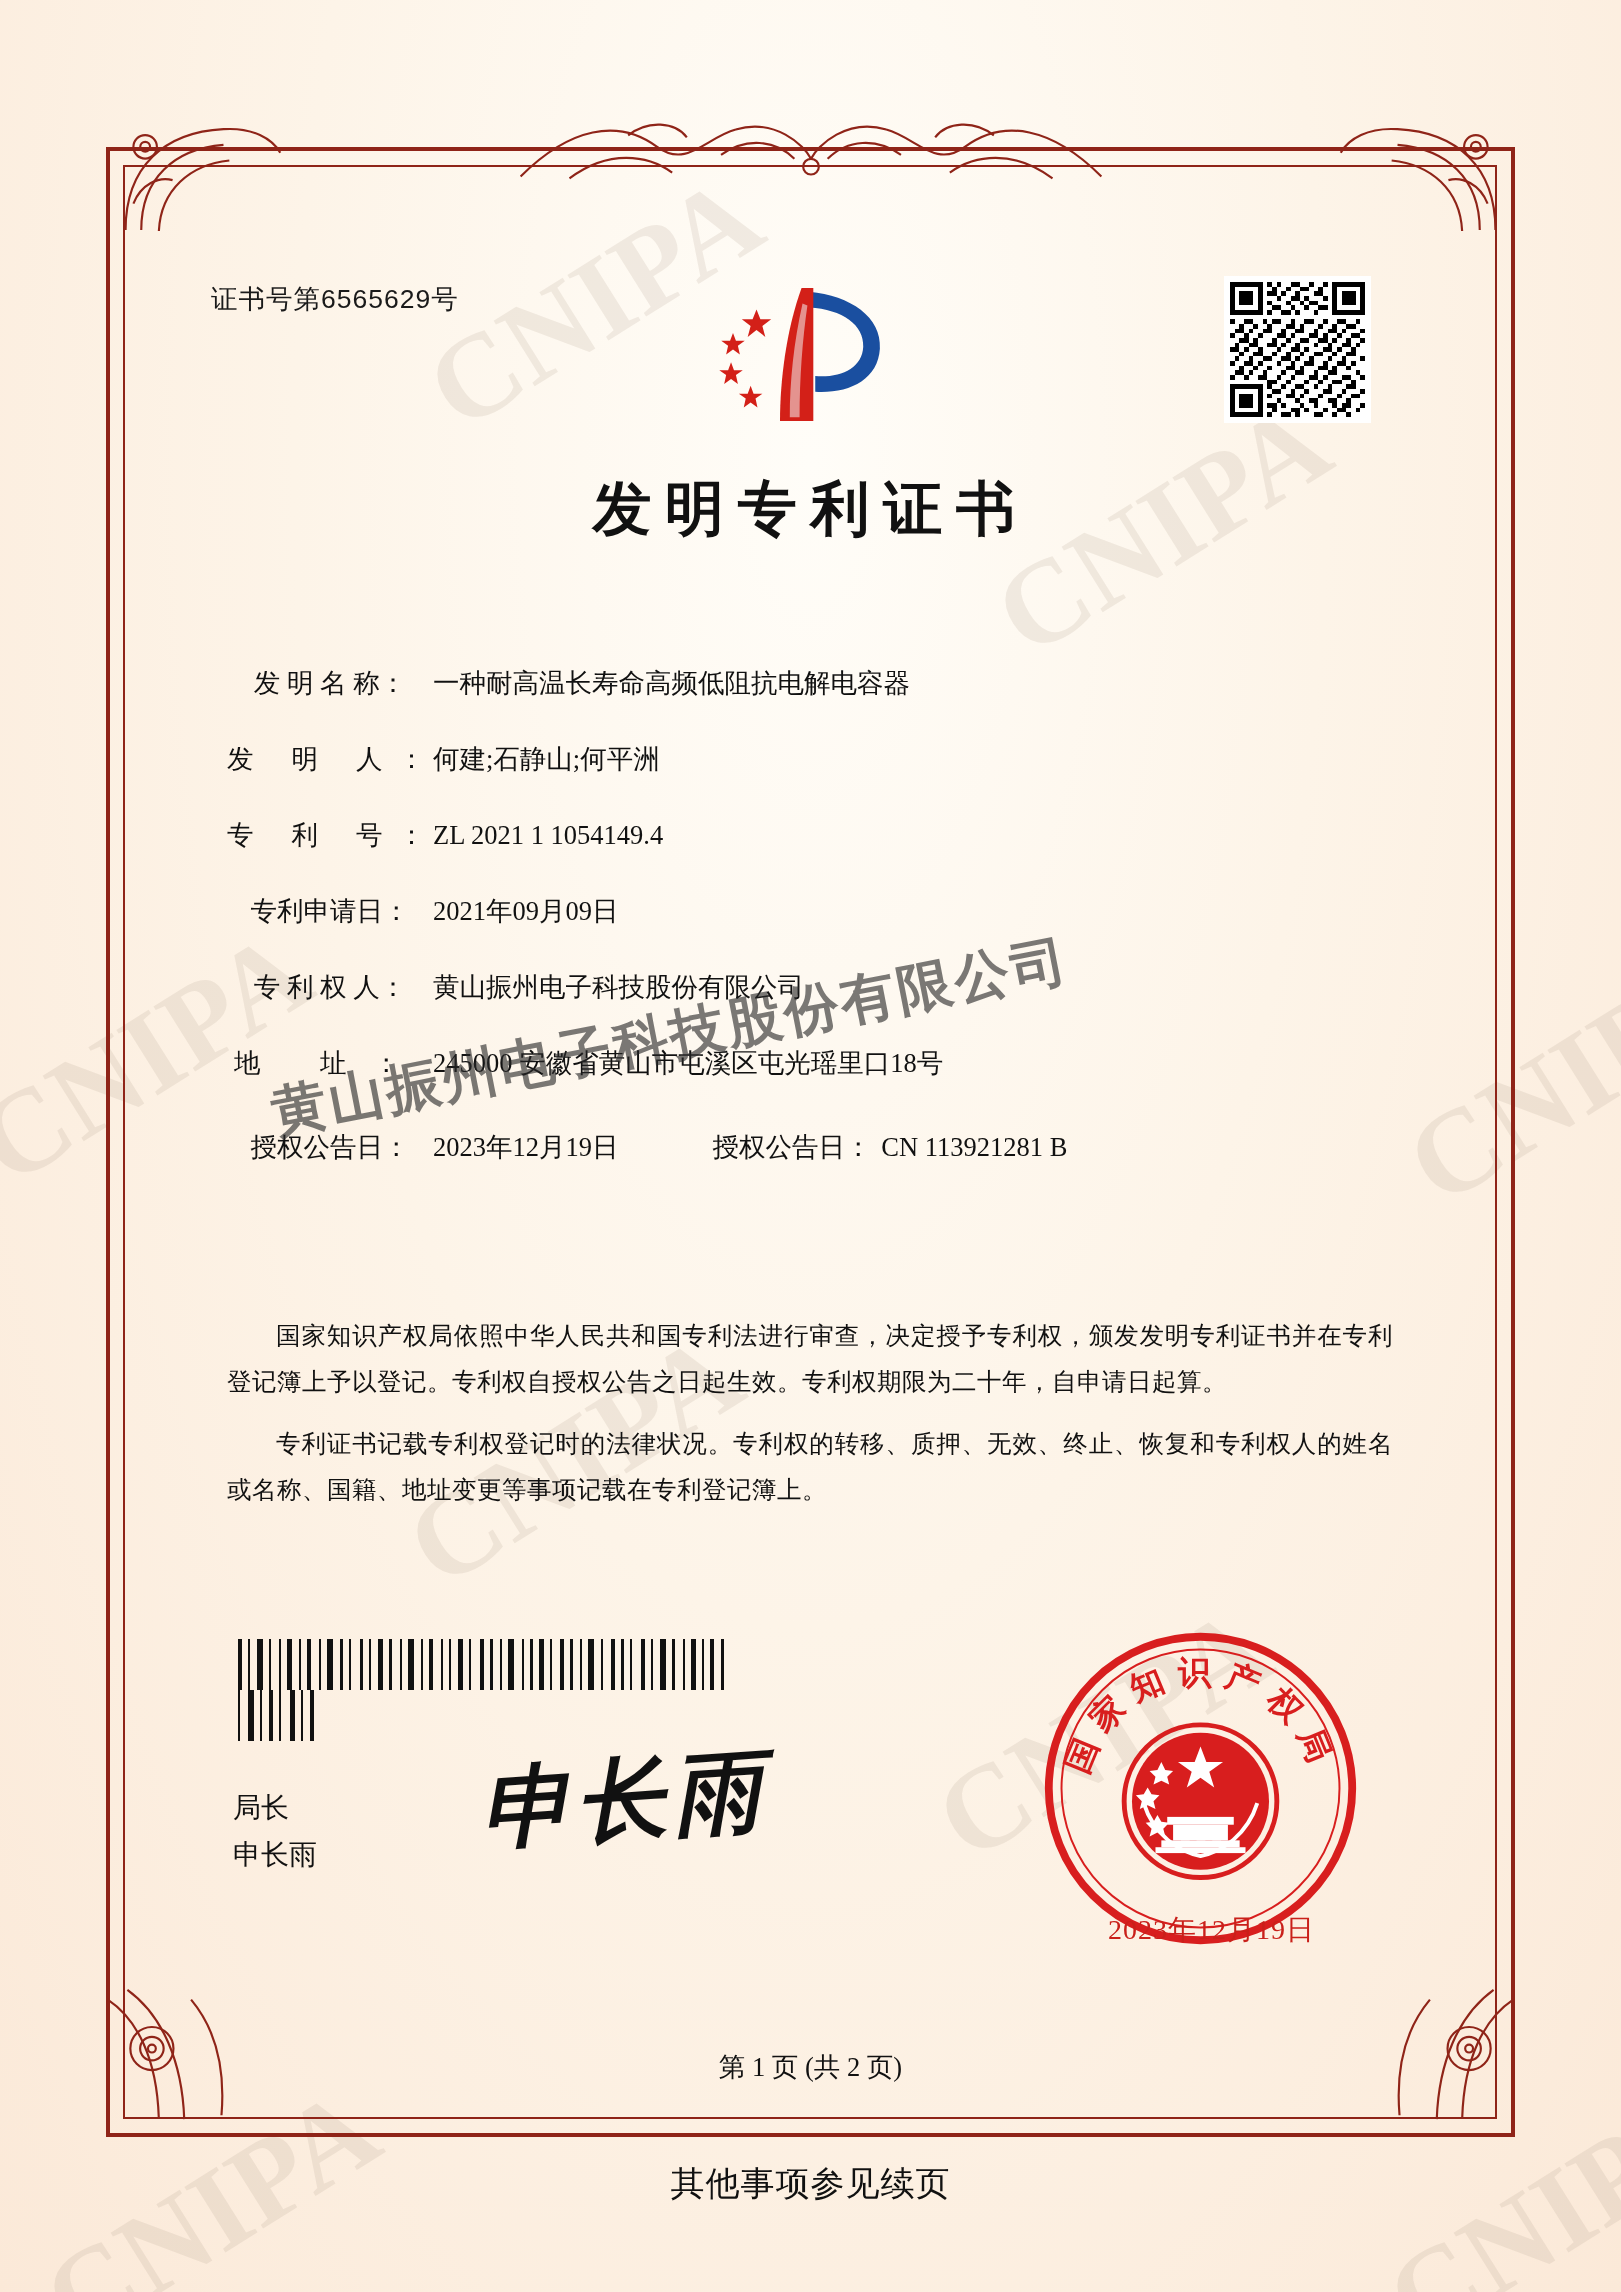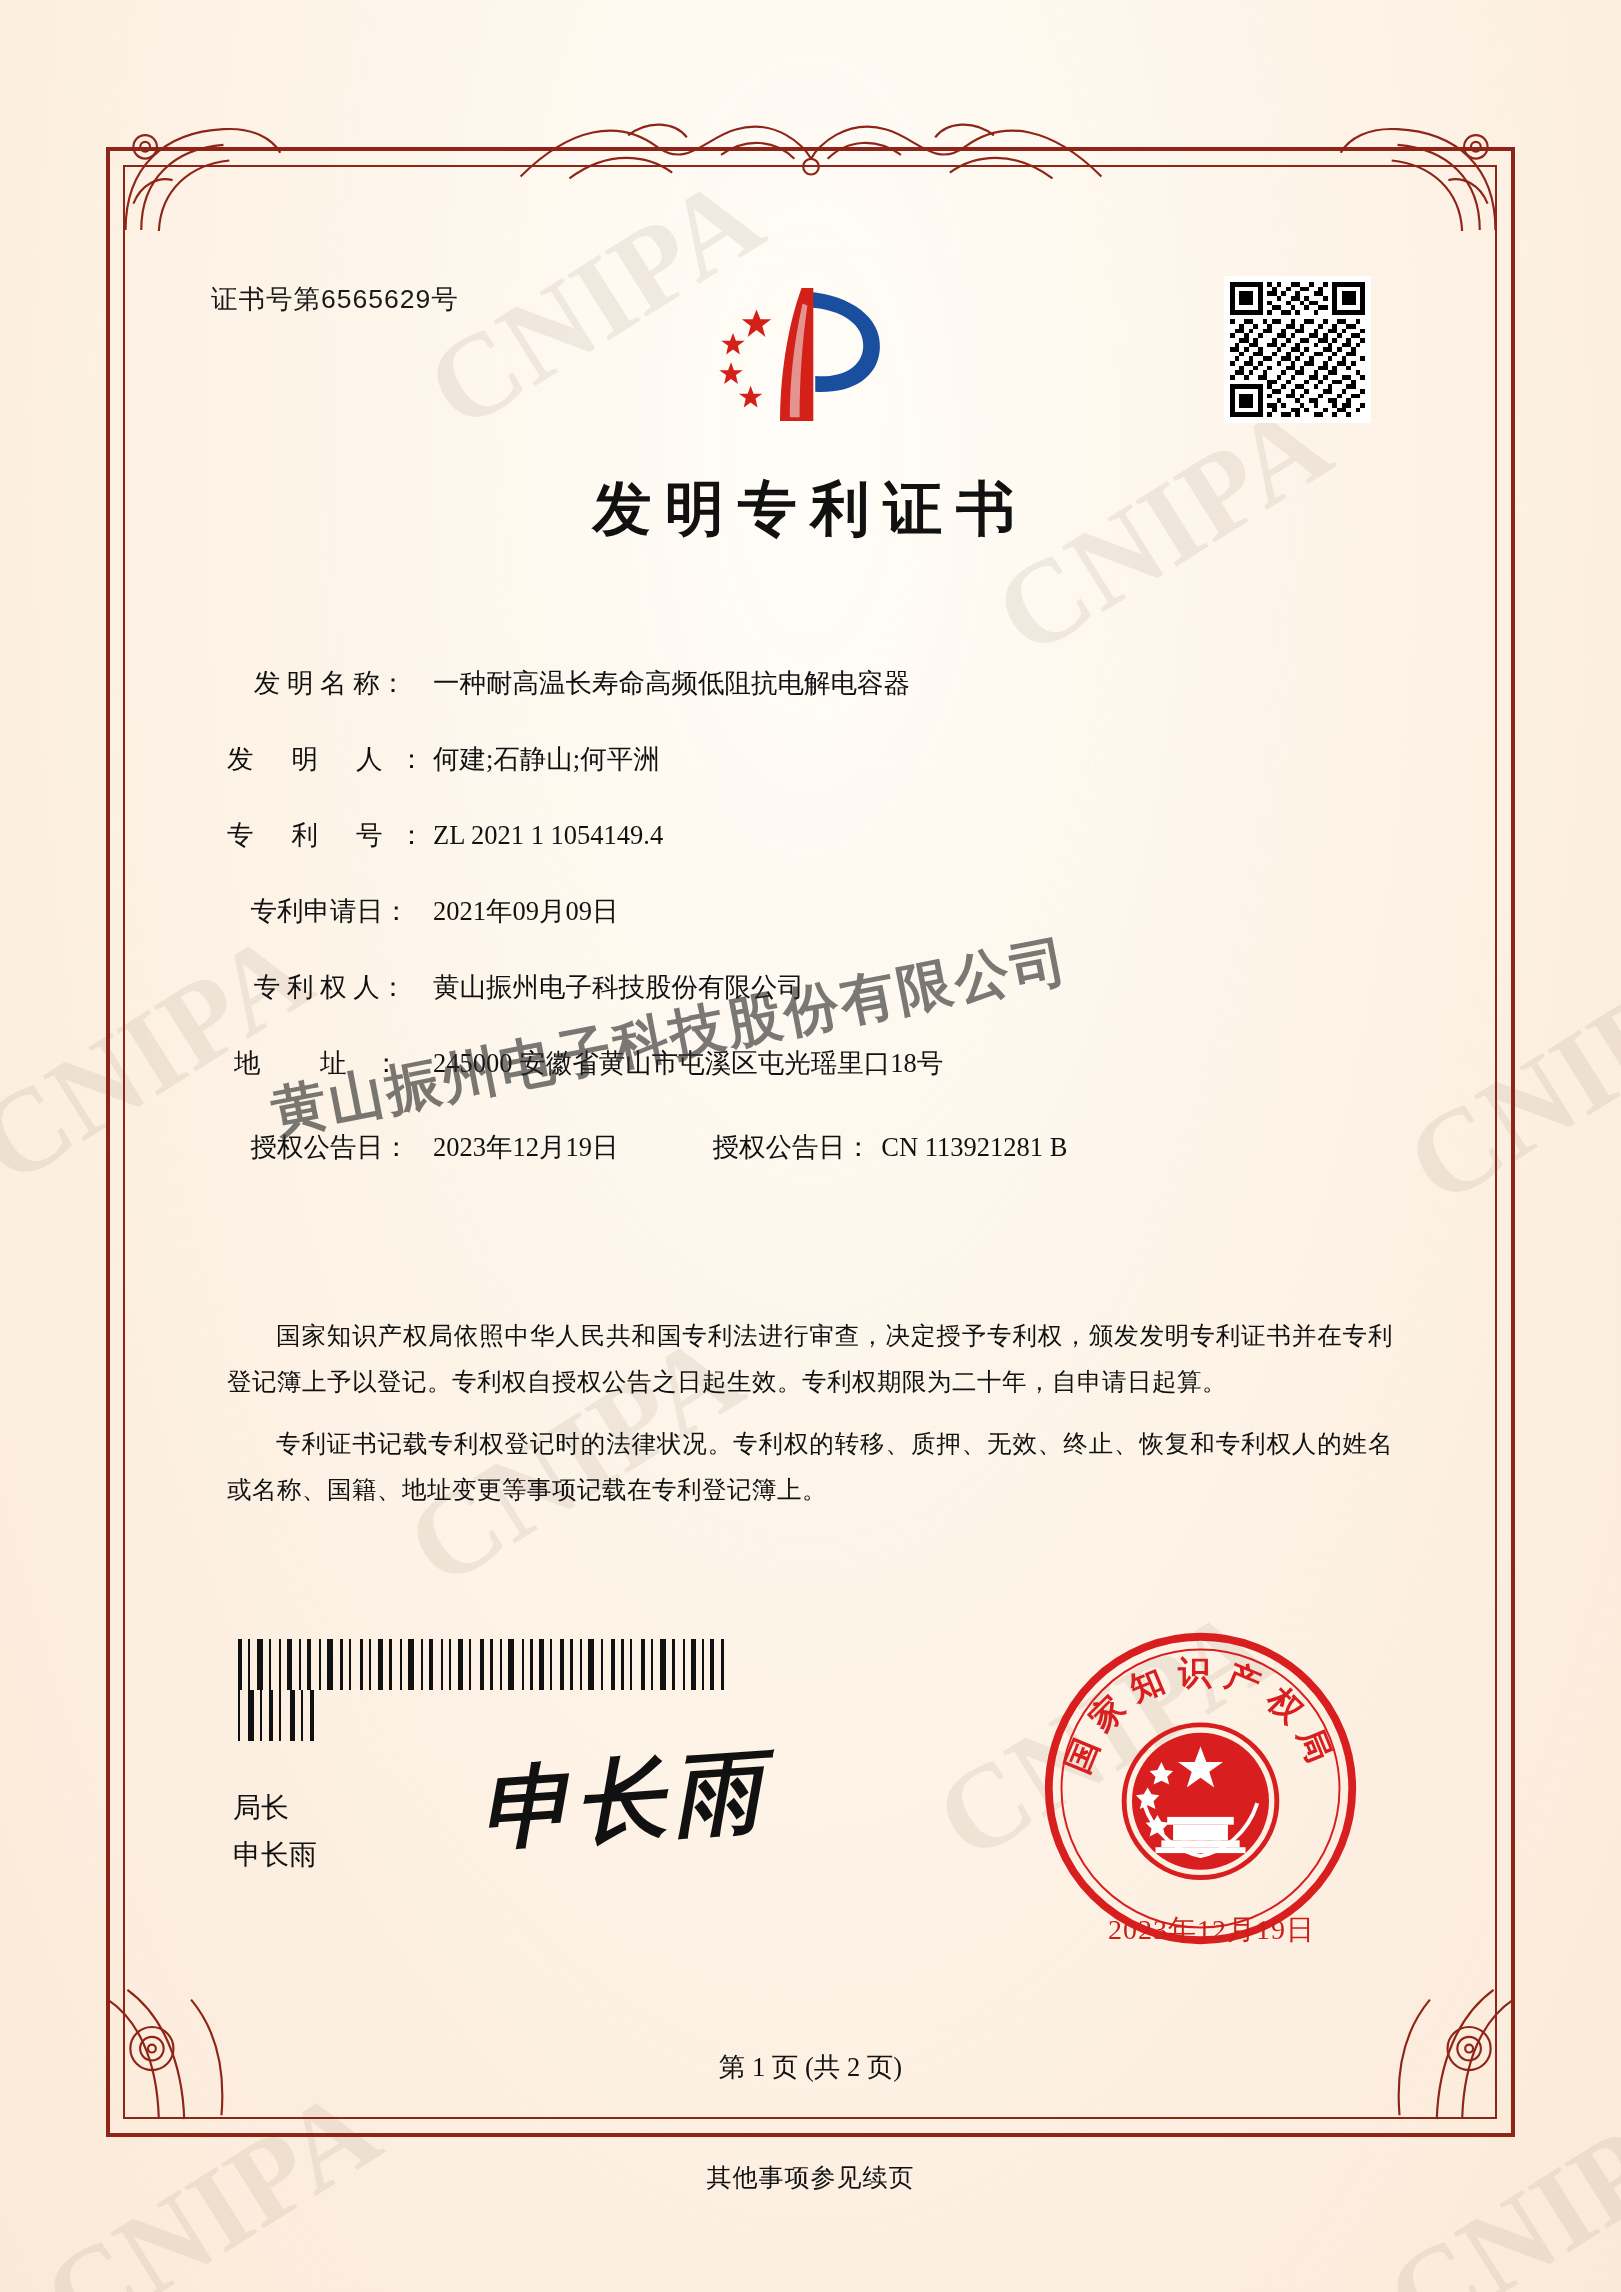--- a/index.html
+++ b/index.html
@@ -234,21 +234,21 @@
     top: 2049px;
     text-align: center;
     font-size: 26.5px;
     color: #111;
   }
   .footer-note {
     position: absolute;
     left: 0; right: 0;
     top: 2161px;
     text-align: center;
-    font-size: 25px;
+    font-size: 34px;
     color: #111;
     letter-spacing: 1px;
   }
 
   
   .stamp-company {
     position: absolute;
     left: 265px;
     top: 1000px;
     font-size: 55px;

